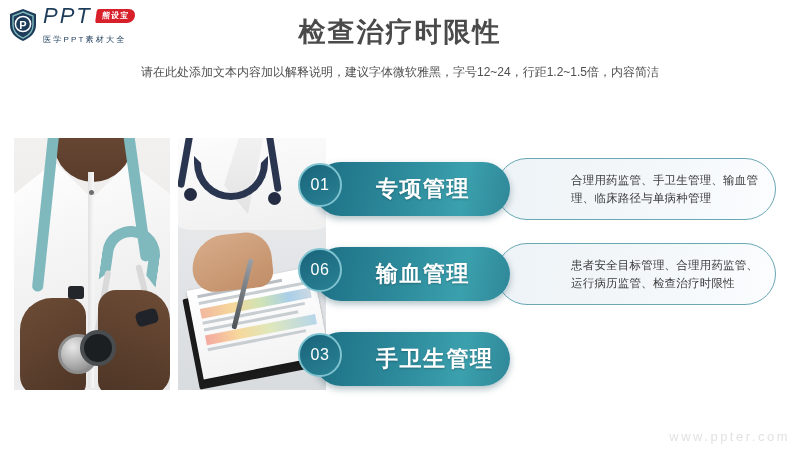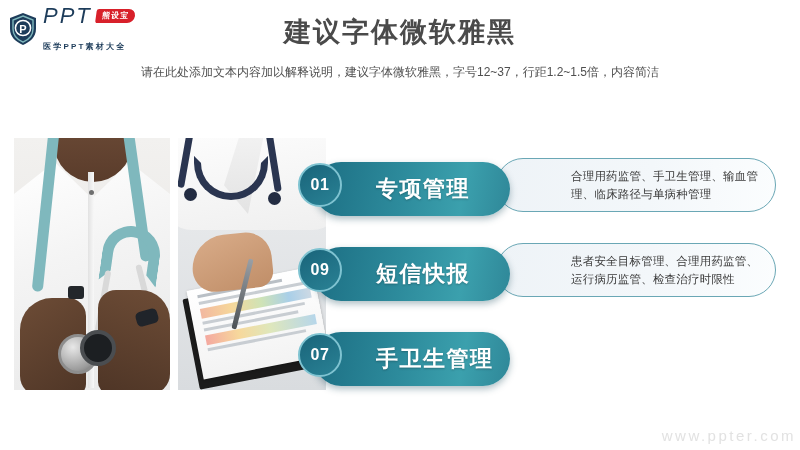--- a/index.html
+++ b/index.html
@@ -20,21 +20,21 @@
     font-size:22px; font-weight:normal; font-style:italic; color:#1d3c5a;
     letter-spacing:2px; line-height:1;
   }
   .logo-badge{
     background:#d8202a; color:#fff; font-size:8px; line-height:1;
     padding:3px 6px 3px 6px; border-radius:3px 9px 9px 3px;
     letter-spacing:1px; transform:skewX(-8deg); font-weight:bold;
   }
   .logo-sub{
     font-size:8px; color:#1d3c5a; letter-spacing:2.2px;
-    margin-top:14px; font-weight:bold; white-space:nowrap;
+    margin-top:7px; font-weight:normal; white-space:nowrap;
   }
 
   
   .title{
     position:absolute; left:0; right:0; top:14px; text-align:center;
     font-size:27px; font-weight:bold; color:#4a4a4a; letter-spacing:2px;
   }
   .subtitle{
     position:absolute; left:0; right:0; top:62px; text-align:center;
     font-size:12px; color:#4f4f4f; line-height:20px;
@@ -171,54 +171,54 @@
   }
 
   
   .rows{ position:absolute; left:0; top:0; width:800px; height:450px; pointer-events:none; }
   .row{ position:absolute; left:306px; width:470px; height:62px; pointer-events:auto; }
   .row-1{ top:158px; }
   .row-2{ top:243px; }
   .row-3{ top:328px; }
 
   .desc{
-    position:absolute; left:190px; top:0; width:280px; height:54px;
+    position:absolute; left:190px; top:0; width:280px; height:62px;
     background:linear-gradient(95deg,#eef3f7 0%,#f3f7fa 55%,#fbfdfe 100%);
     border:1px solid #6aa7b5; border-radius:31px;
     display:flex; align-items:center; padding-left:74px; padding-right:14px;
   }
   .desc-text{
     font-size:11.5px; color:#3a3a3a; line-height:18px; letter-spacing:.2px;
   }
   .pill{
     position:absolute; left:8px; top:4px; width:196px; height:54px;
     background:linear-gradient(100deg,#1c6e83 0%,#2d8b9c 45%,#3ba0ad 75%,#2f8798 100%);
     border-radius:27px;
     box-shadow:0 3px 7px rgba(20,70,85,.35);
     display:flex; align-items:center;
   }
   .num{
     position:absolute; left:-8px; top:5px; width:44px; height:44px;
     border-radius:50%;
     background:linear-gradient(150deg,#19647a,#2a8295);
     border:2px solid #7fc3d1;
     display:flex; align-items:center; justify-content:center;
-    color:#ffffff; font-size:16px; font-weight:bold; letter-spacing:.5px;
+    color:#ffffff; font-size:16px; font-weight:normal; letter-spacing:.5px;
   }
   .pill-label{
     position:absolute; left:62px; top:0; height:54px;
     display:flex; align-items:center;
     color:#ffffff; font-size:22px; font-weight:bold; letter-spacing:1.5px;
     text-shadow:0 1px 2px rgba(0,0,0,.25);
   }
 
   
   .footer{
-    position:absolute; right:4px; bottom:6px;
-    font-size:15px; color:#e2e2e2; letter-spacing:2.5px;
+    position:absolute; right:10px; bottom:6px;
+    font-size:13px; color:#e2e2e2; letter-spacing:2.5px;
   }
 </style>
 </head>
 <body>
 
 <div class="logo">
   <span class="logo-shield">
     <svg width="30" height="34" viewBox="0 0 30 34">
       <path d="M15 1 L28 6 V17 C28 25 22 30 15 33 C8 30 2 25 2 17 V6 Z" fill="#1d3c5a"></path>
       <path d="M15 4 L25 8 V17 C25 23.5 20.5 27.8 15 30.2 C9.5 27.8 5 23.5 5 17 V8 Z" fill="none" stroke="#7fb8bd" stroke-width="1.4"></path>
@@ -228,23 +228,23 @@
   </span>
   <span class="logo-text">
     <span class="logo-row1">
       <span class="logo-ppt">PPT</span>
       <span class="logo-badge">熊设宝</span>
     </span>
     <span class="logo-sub">医学PPT素材大全</span>
   </span>
 </div>
 
-<div class="title">建议字体微软雅黑</div>
+<div class="title">检查治疗时限性</div>
 <div class="subtitle">
-  <div>请在此处添加文本内容加以解释说明，建议字体微软雅黑，字号12~37，行距1.2~1.5倍，内容简洁</div>
+  <div>请在此处添加文本内容加以解释说明，建议字体微软雅黑，字号12~24，行距1.2~1.5倍，内容简洁</div>
 </div>
 
 <div class="photos">
 
   <div class="photo photo-a">
     <span class="pa-bg"></span>
     <span class="pa-neck"></span>
     <span class="pa-coat"></span>
     <span class="pa-placket"></span>
     <span class="pa-btn"></span>
@@ -298,27 +298,27 @@
       <span class="pill-label">专项管理</span>
     </div>
     <div class="num">01</div>
   </div>
 
   <div class="row row-2">
     <div class="desc">
       <span class="desc-text">患者安全目标管理、合理用药监管、运行病历监管、检查治疗时限性</span>
     </div>
     <div class="pill">
-      <span class="pill-label">短信快报</span>
-    </div>
-    <div class="num">09</div>
+      <span class="pill-label">输血管理</span>
+    </div>
+    <div class="num">06</div>
   </div>
 
   <div class="row row-3">
     <div class="pill">
       <span class="pill-label">手卫生管理</span>
     </div>
-    <div class="num">07</div>
+    <div class="num">03</div>
   </div>
 
 </div>
 
 <div class="footer">www.ppter.com</div>
 
 </body></html>

